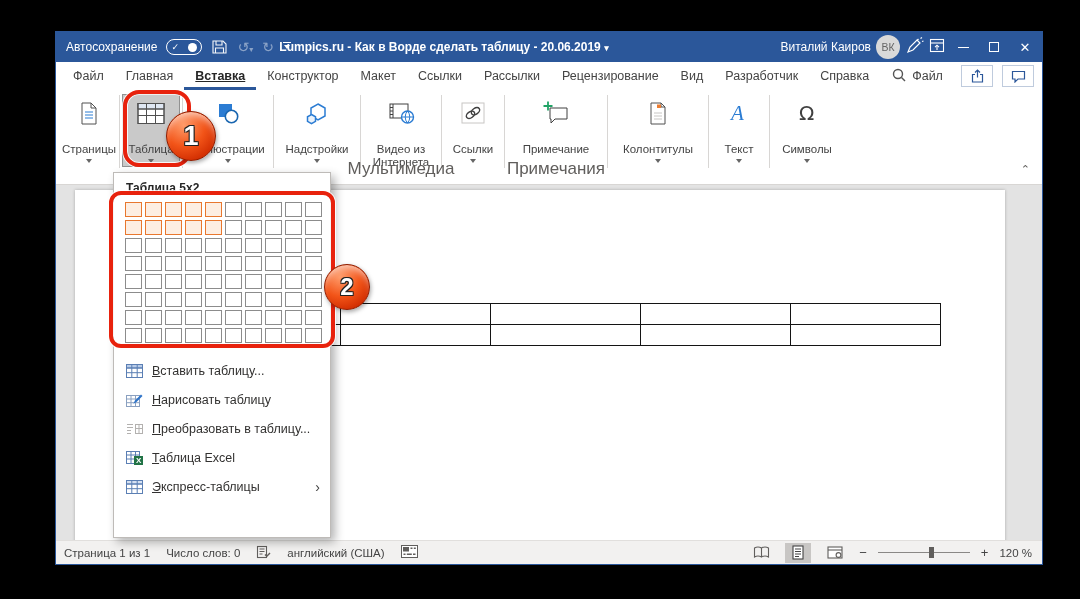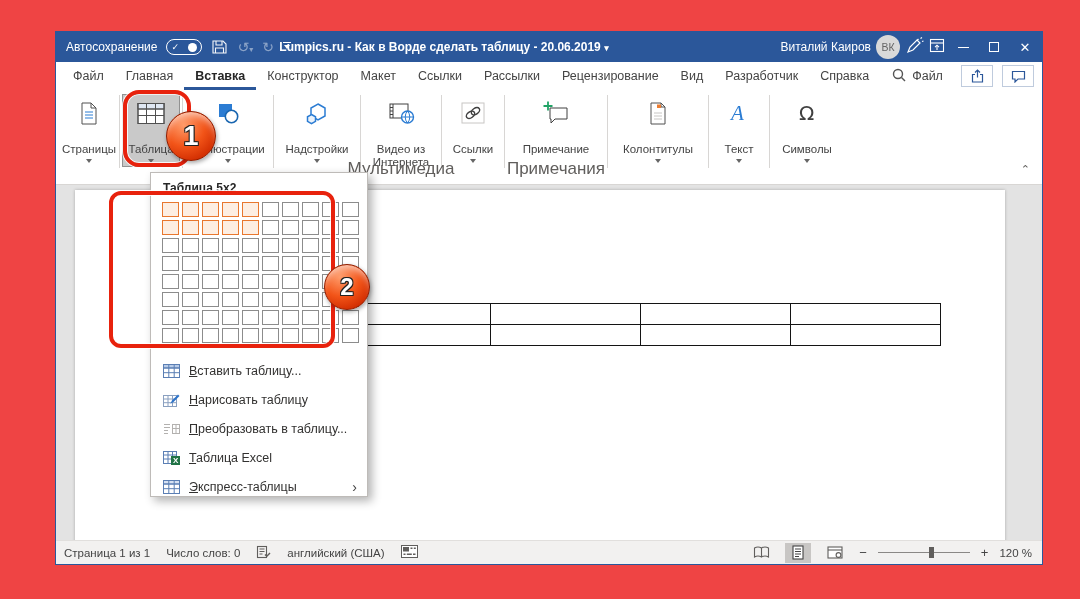--- a/index.html
+++ b/index.html
@@ -1,17 +1,17 @@
 <!DOCTYPE html>
 <html><head>
 <meta charset="utf-8">
 <style>
   * { box-sizing: border-box; margin: 0; padding: 0; }
   body { background:#fff; font-family:"Liberation Sans", sans-serif; }
-  .canvas { position:relative; width:1080px; height:599px; background:#ef4444; overflow:hidden; }
+  .canvas { position:relative; width:1080px; height:599px; background:#000000; overflow:hidden; }
 
   .window { position:absolute; left:55px; top:31px; width:988px; height:534px;
             background:#fff; border:1px solid #2b579a; }
 
   
   .titlebar { height:30px; background:#2b579a; display:flex; align-items:center;
               color:#fff; font-size:12px; position:relative; padding:0 4px 0 10px; }
   .tb-left { display:flex; align-items:center; gap:9px; z-index:2; }
   .toggle { width:36px; height:16px; border:1.5px solid #fff; border-radius:9px;
             display:flex; align-items:center; justify-content:space-between; padding:0 4px; }
@@ -27,21 +27,21 @@
   .avatar { width:24px; height:24px; border-radius:50%; background:#d9d9d9; color:#666;
             font-size:10.5px; display:flex; align-items:center; justify-content:center; }
   .wc { width:26px; height:26px; display:flex; align-items:center; justify-content:center; font-size:13px; }
   .wc .maxbox { width:10px; height:10px; border:1px solid #fff; }
   .wc .minbar { width:11px; border-top:1px solid #fff; }
 
   
   .tabrow { height:28px; display:flex; align-items:stretch; padding-left:6px;
             font-size:12.5px; color:#444; background:#fff; }
   .tab { padding:0 11px; display:flex; align-items:center; cursor:default; }
-  .tab.active { font-weight:bold; color:#262626; box-shadow:inset 0 -3px 0 #2b579a; }
+  .tab.active { font-weight:bold; color:#262626; box-shadow:inset 0 -3px 0 #2b579a;text-decoration:underline; }
   .searchbox { display:flex; align-items:center; gap:6px; margin-left:12px; color:#444; }
   .tab-actions { margin-left:auto; display:flex; gap:9px; padding-right:8px; align-items:center; }
   .action-btn { width:32px; height:22px; border:1px solid #bfcbdd; display:flex;
                 align-items:center; justify-content:center; background:#fff; }
 
   
   .ribbon { height:95px; background:#fff; border-bottom:1px solid #d8d6d4;
             display:flex; align-items:flex-start; padding:5px 4px 0 6px; position:relative; }
   .group { display:flex; flex-direction:column; align-items:center; position:relative; height:88px; }
   .rb { display:flex; flex-direction:column; align-items:center; padding:3px 4px 0; }
@@ -54,22 +54,22 @@
   .chevron-collapse { position:absolute; right:12px; bottom:8px; color:#605e5c; font-size:11px; }
 
   
   .docarea { position:absolute; left:0; top:153px; right:0; bottom:24px; background:#e3e3e3; overflow:hidden; }
   .page { position:absolute; left:19px; top:5px; width:930px; height:360px; background:#fff;
           box-shadow:0 0 3px rgba(0,0,0,.25); }
   .doc-table { position:absolute; left:115px; top:113px; border-collapse:collapse; }
   .doc-table td { width:150px; height:21px; border:1.5px solid #141414; }
 
   
-  .dropdown { position:absolute; left:113px; top:172px; width:218px; height:325px; background:#fff;
-              border:1px solid #bebbb8; box-shadow:4px 4px 9px rgba(0,0,0,.3); z-index:30;margin-left:37px; }
+  .dropdown { position:absolute; left:113px; top:172px; width:218px; height:366px; background:#fff;
+              border:1px solid #bebbb8; box-shadow:4px 4px 9px rgba(0,0,0,.3); z-index:30; }
   .dd-header { font-weight:bold; font-size:12px; color:#262626; padding:8px 12px 2px; }
   .dd-grid { display:grid; grid-template-columns:repeat(10, 17px); grid-auto-rows:15px; gap:3px;
              margin:5px 8px 9px 11px; }
   .dd-grid .cell { border:1px solid #8c8c8c; background:#fff; }
   .dd-grid .cell.sel { border:1px solid #e8772e; background:#fdeee2; }
   .dd-items { padding:4px 0; }
   .dd-item { height:29px; display:flex; align-items:center; gap:9px; padding:0 10px 0 12px;
              font-size:12.5px; color:#323130; }
   .dd-item .mi { flex:none; display:flex; }
   .submenu-arrow { margin-left:auto; color:#444; font-size:14px; line-height:1; }

